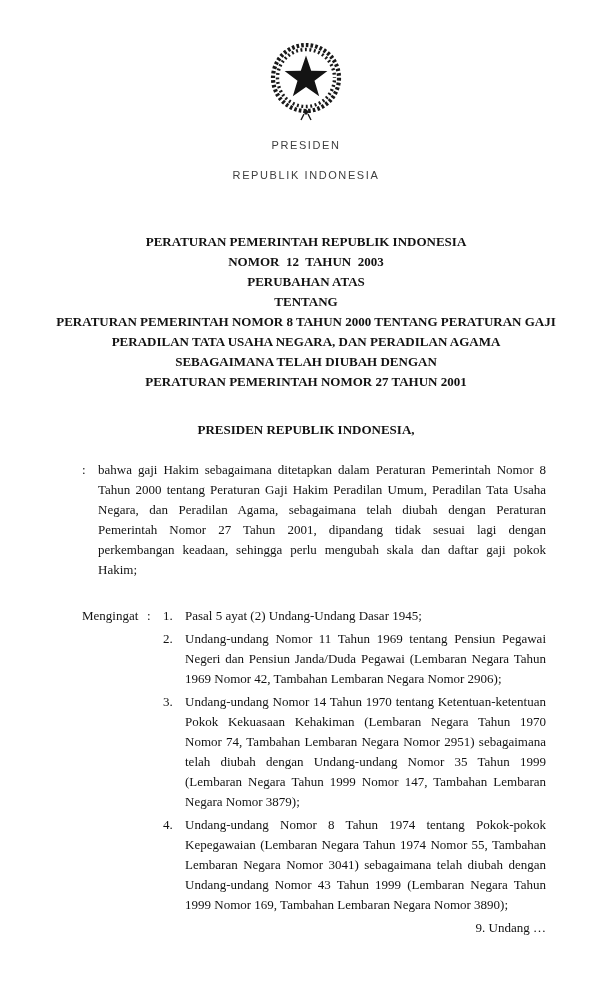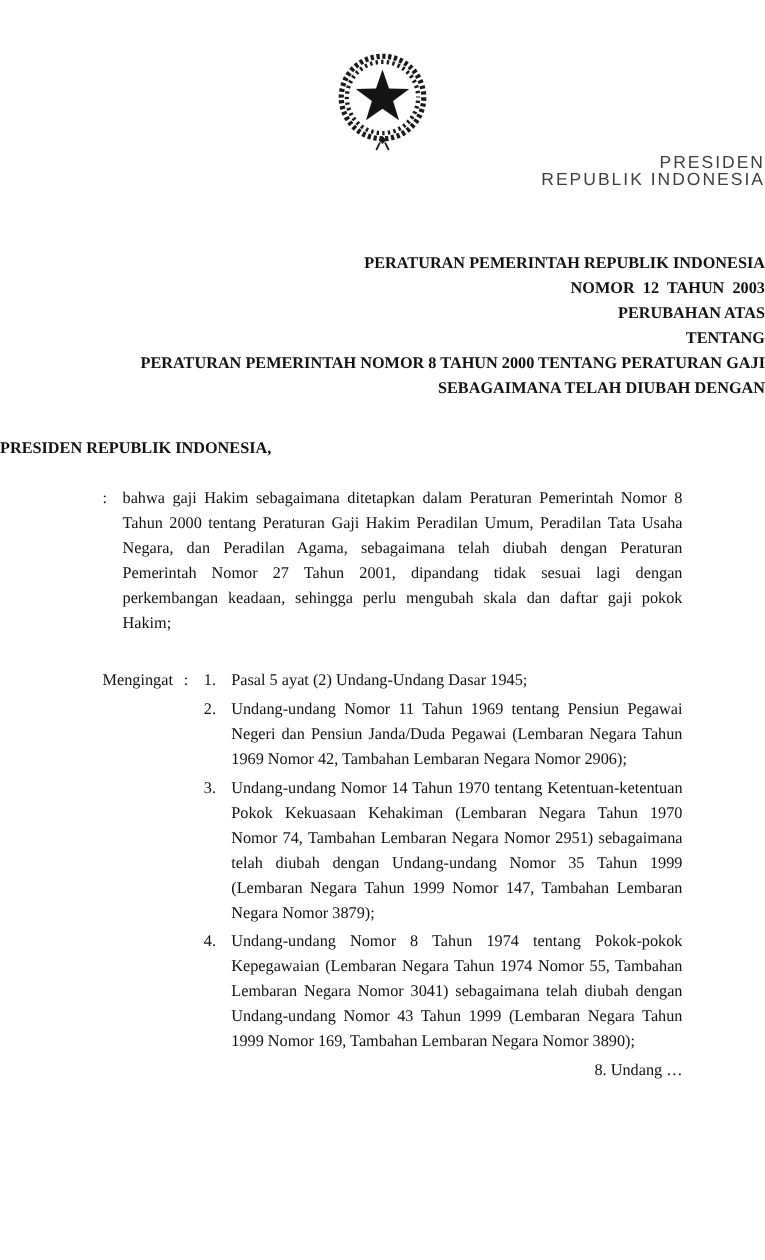--- a/index.html
+++ b/index.html
@@ -12,38 +12,38 @@
     font-family: "Liberation Serif", serif;
     font-size: 13px;
     line-height: 20px;
     color: #121212;
     overflow: hidden;
   }
   
   .header { padding-top: 42px; text-align: center; }
   .emblem { display: block; margin: 0 auto; }
   .org-name {
-    margin-top: 1px;
+    margin-top: 17px;
     font-family: "Liberation Sans", sans-serif;
-    font-size: 14px;
+    font-size: 11px;
     line-height: 13px;
     letter-spacing: 1.6px;
     color: #3e3e3e;
     font-weight: 400;
-    text-align: right;
   }
   
   .doc-title {
     margin-top: 50px;
-    text-align: right;
+    text-align: center;
     font-weight: bold;
   }
   .doc-title .title-line { white-space: pre-wrap; }
   .preamble-heading {
     margin-top: 28px;
+    text-align: center;
     font-weight: bold;
   }
   
   .content { padding: 0 66px 0 82px; }
   .clause-row { display: flex; }
   .menimbang-row { margin-top: 20px; }
   .mengingat-row { margin-top: 26px; }
   .label-col { width: 65px; flex: none; }
   .colon-col { width: 16px; flex: none; }
   .body-col { flex: 1; text-align: justify; }
@@ -69,21 +69,23 @@
     <div class="org-name">PRESIDEN</div>
     <div class="org-name">REPUBLIK INDONESIA</div>
   </div>
 
   <div class="doc-title">
     <div class="title-line">PERATURAN PEMERINTAH REPUBLIK INDONESIA</div>
     <div class="title-line">NOMOR  12  TAHUN  2003</div>
     <div class="title-line">PERUBAHAN ATAS</div>
     <div class="title-line">TENTANG</div>
     <div class="title-line">PERATURAN PEMERINTAH NOMOR 8 TAHUN 2000 TENTANG PERATURAN GAJI</div>
+    <div class="title-line">PERADILAN TATA USAHA NEGARA, DAN PERADILAN AGAMA</div>
     <div class="title-line">SEBAGAIMANA TELAH DIUBAH DENGAN</div>
+    <div class="title-line">PERATURAN PEMERINTAH NOMOR 27 TAHUN 2001</div>
   </div>
 
   <div class="preamble-heading">PRESIDEN REPUBLIK INDONESIA,</div>
 
   <div class="content">
 
     <div class="clause-row menimbang-row">
       <div class="colon-col">:</div>
       <div class="body-col">bahwa gaji Hakim sebagaimana ditetapkan dalam Peraturan Pemerintah Nomor 8 Tahun 2000 tentang Peraturan Gaji Hakim Peradilan Umum, Peradilan Tata Usaha Negara, dan Peradilan Agama, sebagaimana telah diubah dengan Peraturan Pemerintah Nomor 27 Tahun 2001, dipandang tidak sesuai lagi dengan perkembangan keadaan, sehingga perlu mengubah skala dan daftar gaji pokok Hakim;</div>
     </div>
@@ -104,16 +106,16 @@
           <div class="item-num">3.</div>
           <div class="item-text">Undang-undang Nomor 14 Tahun 1970 tentang Ketentuan-ketentuan Pokok Kekuasaan Kehakiman (Lembaran Negara Tahun 1970 Nomor 74, Tambahan Lembaran Negara Nomor 2951) sebagaimana telah diubah dengan Undang-undang Nomor 35 Tahun 1999 (Lembaran Negara Tahun 1999 Nomor 147, Tambahan Lembaran Negara Nomor 3879);</div>
         </div>
         <div class="legal-item">
           <div class="item-num">4.</div>
           <div class="item-text">Undang-undang Nomor 8 Tahun 1974 tentang Pokok-pokok Kepegawaian (Lembaran Negara Tahun 1974 Nomor 55, Tambahan Lembaran Negara Nomor 3041) sebagaimana telah diubah dengan Undang-undang Nomor 43 Tahun 1999 (Lembaran Negara Tahun 1999 Nomor 169, Tambahan Lembaran Negara Nomor 3890);</div>
         </div>
       </div>
     </div>
 
-    <div class="catchword">8. Undang …</div>
+    <div class="catchword">9. Undang …</div>
 
   </div>
 </div>
 
 </body></html>

